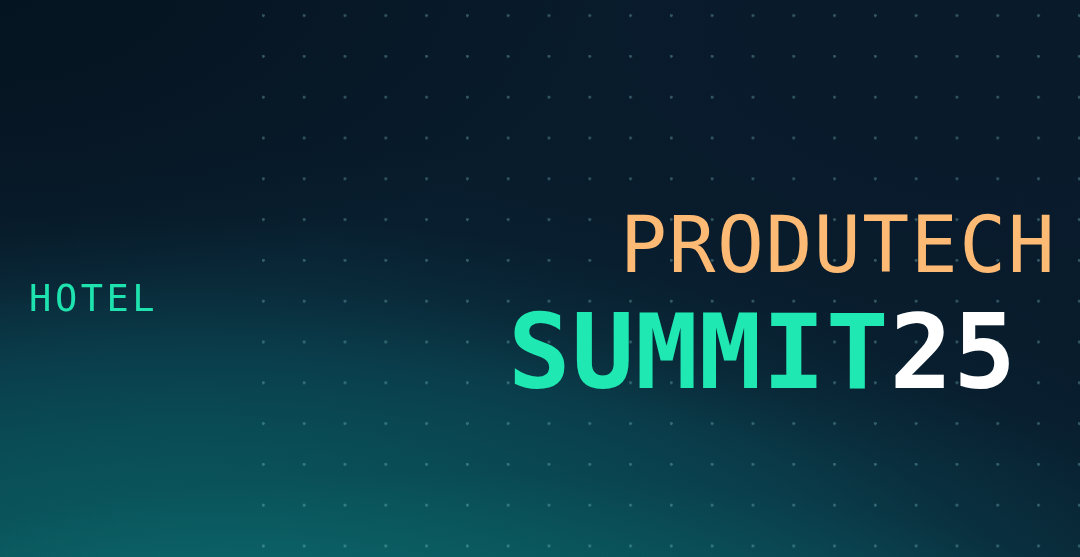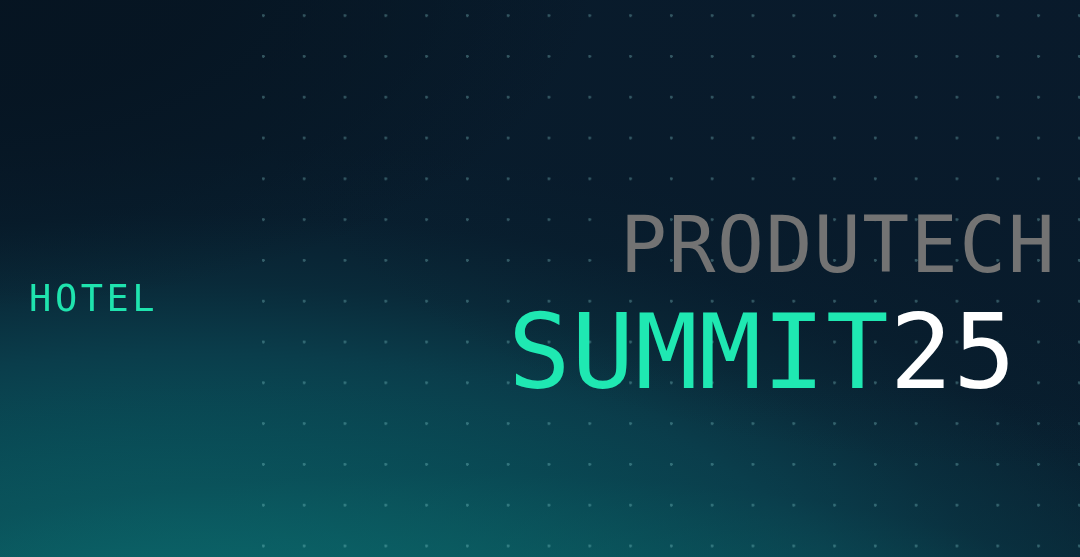--- a/index.html
+++ b/index.html
@@ -117,28 +117,28 @@
     position: absolute;
     left: 620px;
     top: 206px;
     white-space: nowrap;
   }
   .line-produtech {
     font-family: "DejaVu Sans Mono", monospace;
     font-size: 78px;
     font-weight: 300;
     letter-spacing: 1.5px;
-    color: #737373;
+    color: #fdba74;
     line-height: 1;
     margin: 0;
   }
   .line-summit {
     font-family: "DejaVu Sans Mono", monospace;
     font-size: 104px;
-    font-weight: 400;
+    font-weight: 700;
     letter-spacing: 1px;
     line-height: 1;
     margin: 16px 0 0 -112px;
   }
   .summit-word { color: #1fe8b2; }
   .summit-year { color: #ffffff; }
 </style>
 </head>
 <body>
 

